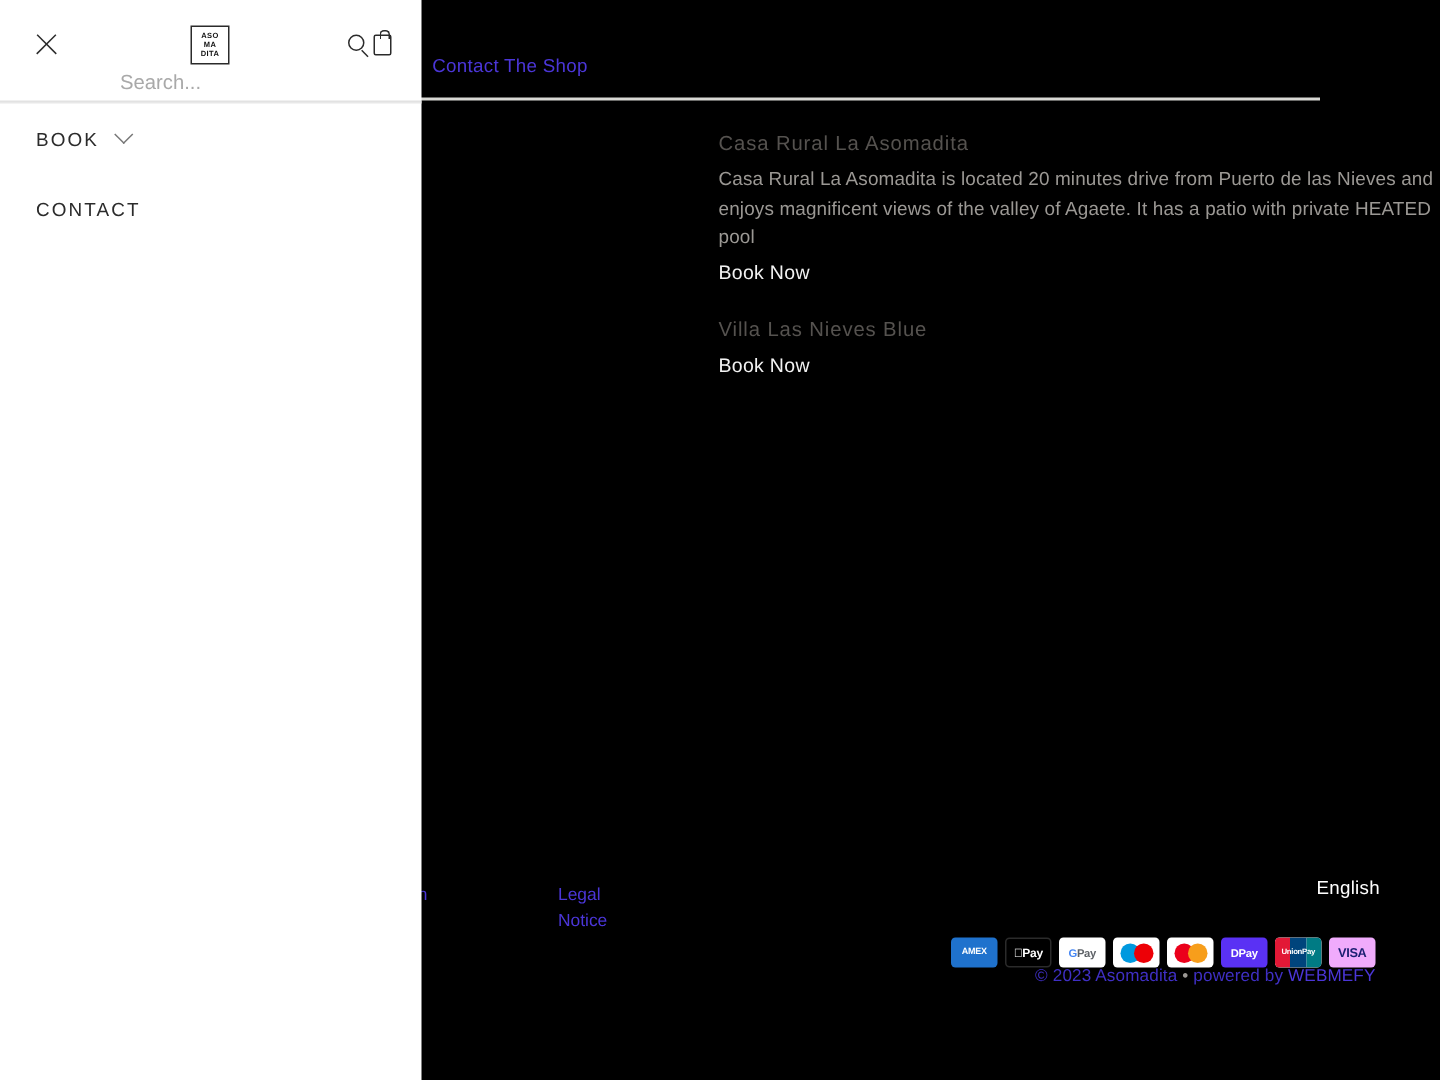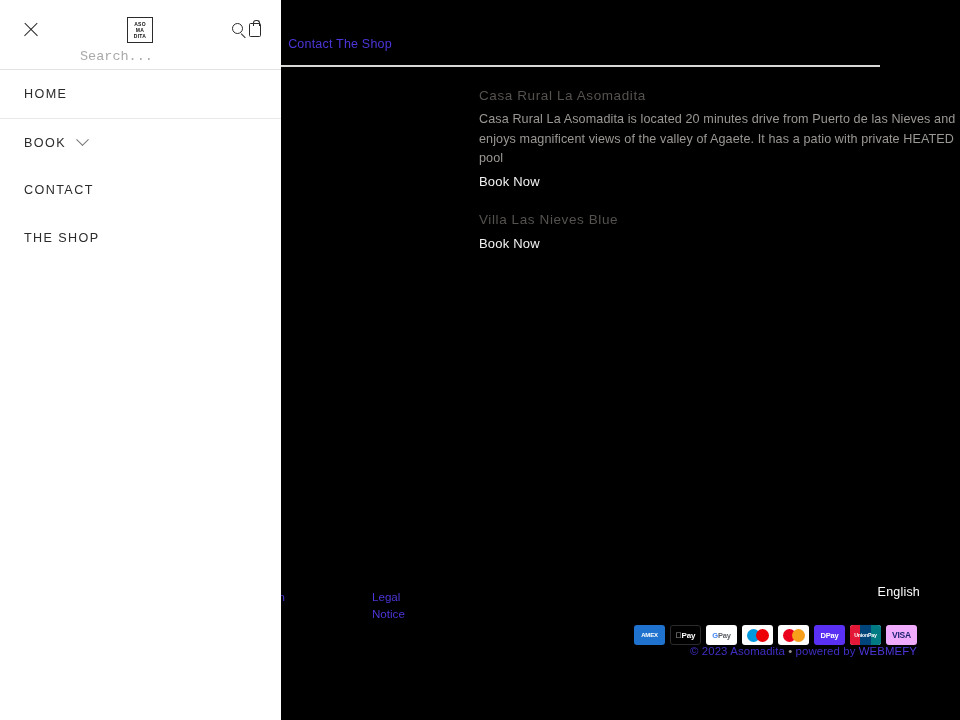--- a/index.html
+++ b/index.html
@@ -285,21 +285,21 @@
 
   .search-row {
     position: relative;
     margin: 0 0 0 80px;
     padding-right: 0;
   }
   .search-input {
     width: 200px;
     border: none;
     outline: none;
-    font-family: Liberation Mono, monospace;
+    font-family: Liberation Sans, sans-serif;
     font-size: 13.5px;
     color: #2b2b2b;
     padding: 0 0 6px 0;
     background: transparent;
   }
   .search-input::placeholder { color: #a9a9a9; }
   .search-underline {
     position: absolute;
     left: -80px;
     bottom: 0;
@@ -438,33 +438,27 @@
       <div class="icon-bag"></div>
     </div>
 
     <div class="search-row">
       <input class="search-input" type="text" placeholder="Search..." style="">
       <div class="search-underline"></div>
     </div>
 
     <nav class="menu-list">
 
-      <div class="menu-item">
-        <span class="label">HOME</span>
-      </div>
 
       <div class="menu-item with-rule">
         <span class="label">BOOK</span>
         <span class="chev"></span>
       </div>
 
       <div class="menu-item">
         <span class="label">CONTACT</span>
       </div>
 
-      <div class="menu-item">
-        <span class="label">THE SHOP</span>
-      </div>
 
     </nav>
   </div>
 
 </div>
 
 </body></html>

